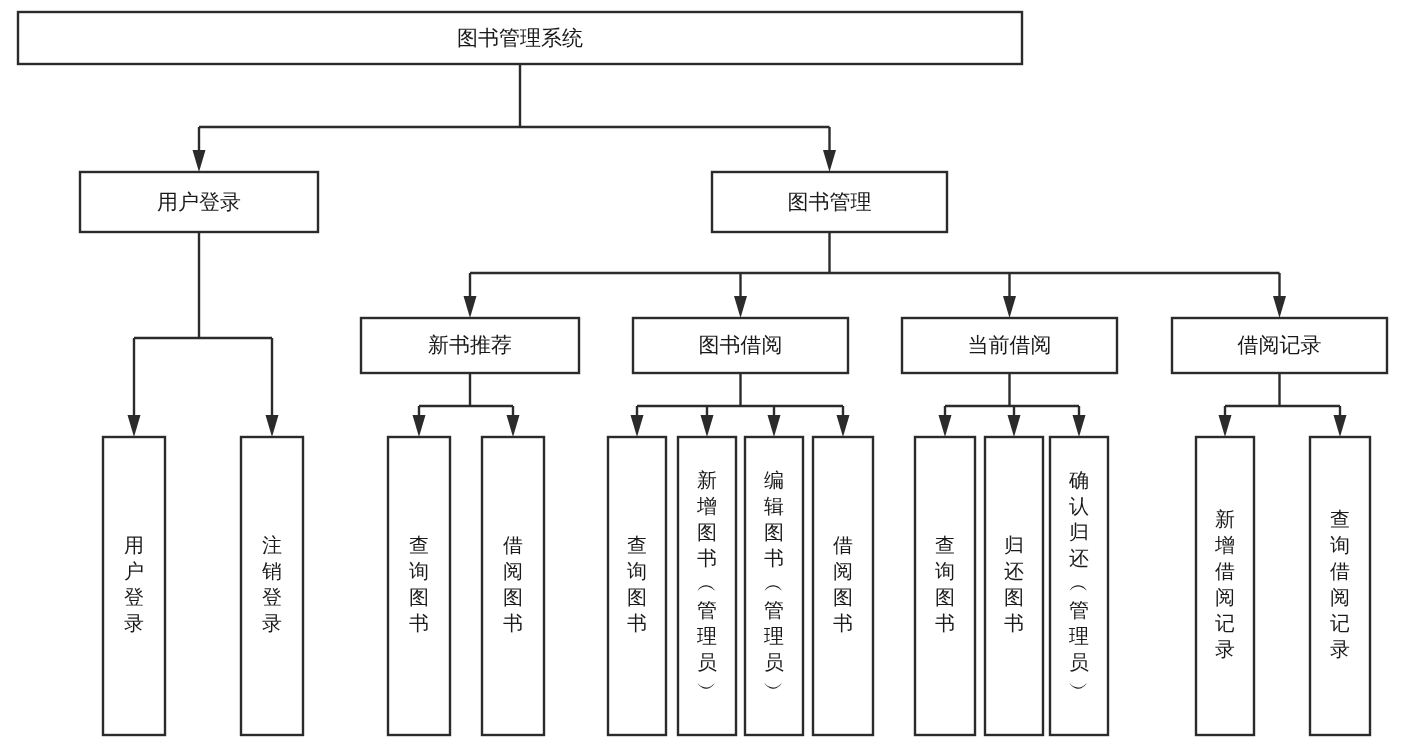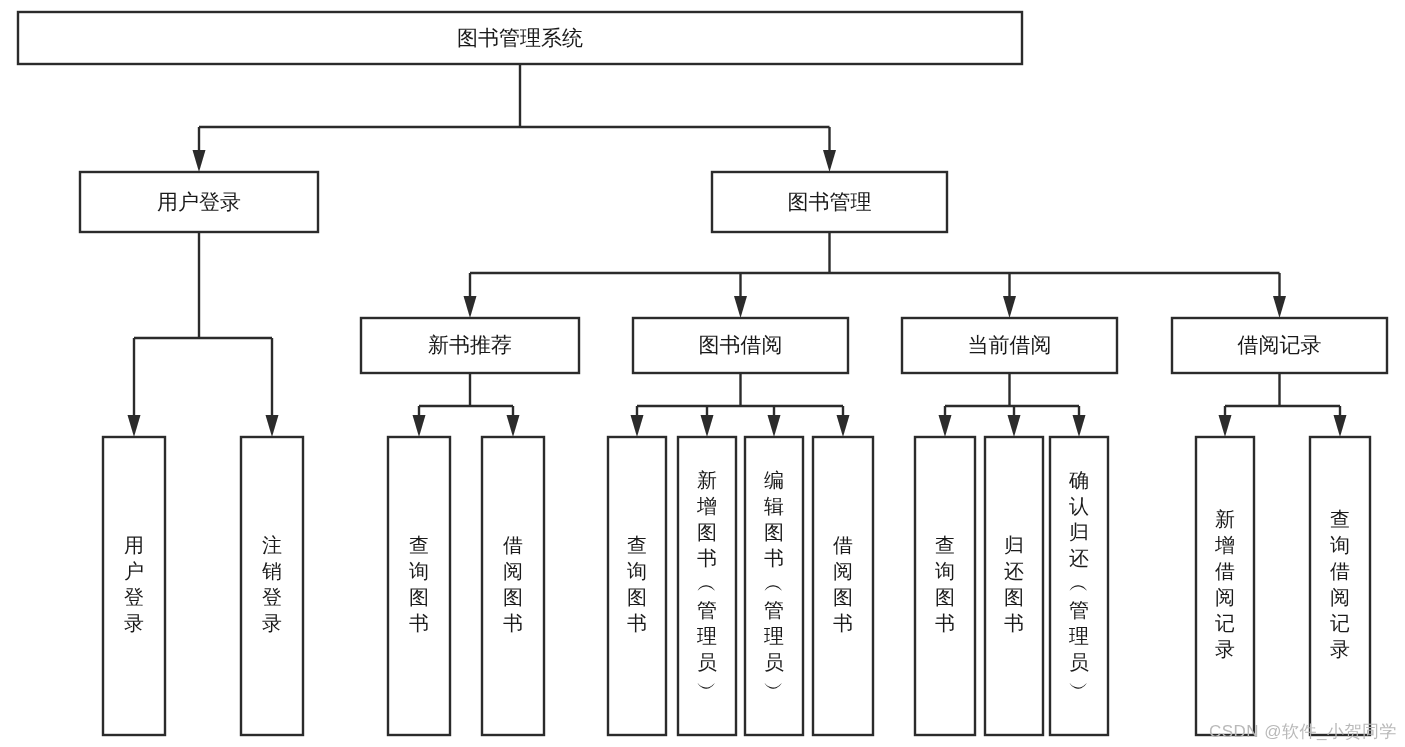--- a/index.html
+++ b/index.html
@@ -215,14 +215,13 @@
         <g>
           <rect x="1196" y="437" width="58" height="298" class="node-box"></rect>
           <text x="1225" y="521" class="node-label node-label-v"><tspan x="1225" dy="0">新</tspan><tspan x="1225" dy="26">增</tspan><tspan x="1225" dy="26">借</tspan><tspan x="1225" dy="26">阅</tspan><tspan x="1225" dy="26">记</tspan><tspan x="1225" dy="26">录</tspan></text>
         </g>
         <g>
           <rect x="1310" y="437" width="60" height="298" class="node-box"></rect>
           <text x="1340" y="521" class="node-label node-label-v"><tspan x="1340" dy="0">查</tspan><tspan x="1340" dy="26">询</tspan><tspan x="1340" dy="26">借</tspan><tspan x="1340" dy="26">阅</tspan><tspan x="1340" dy="26">记</tspan><tspan x="1340" dy="26">录</tspan></text>
         </g>
       </g>
   </svg>
-  <div class="watermark">CSDN @软件_小贺同学</div>
 </div>
 
 </body></html>

